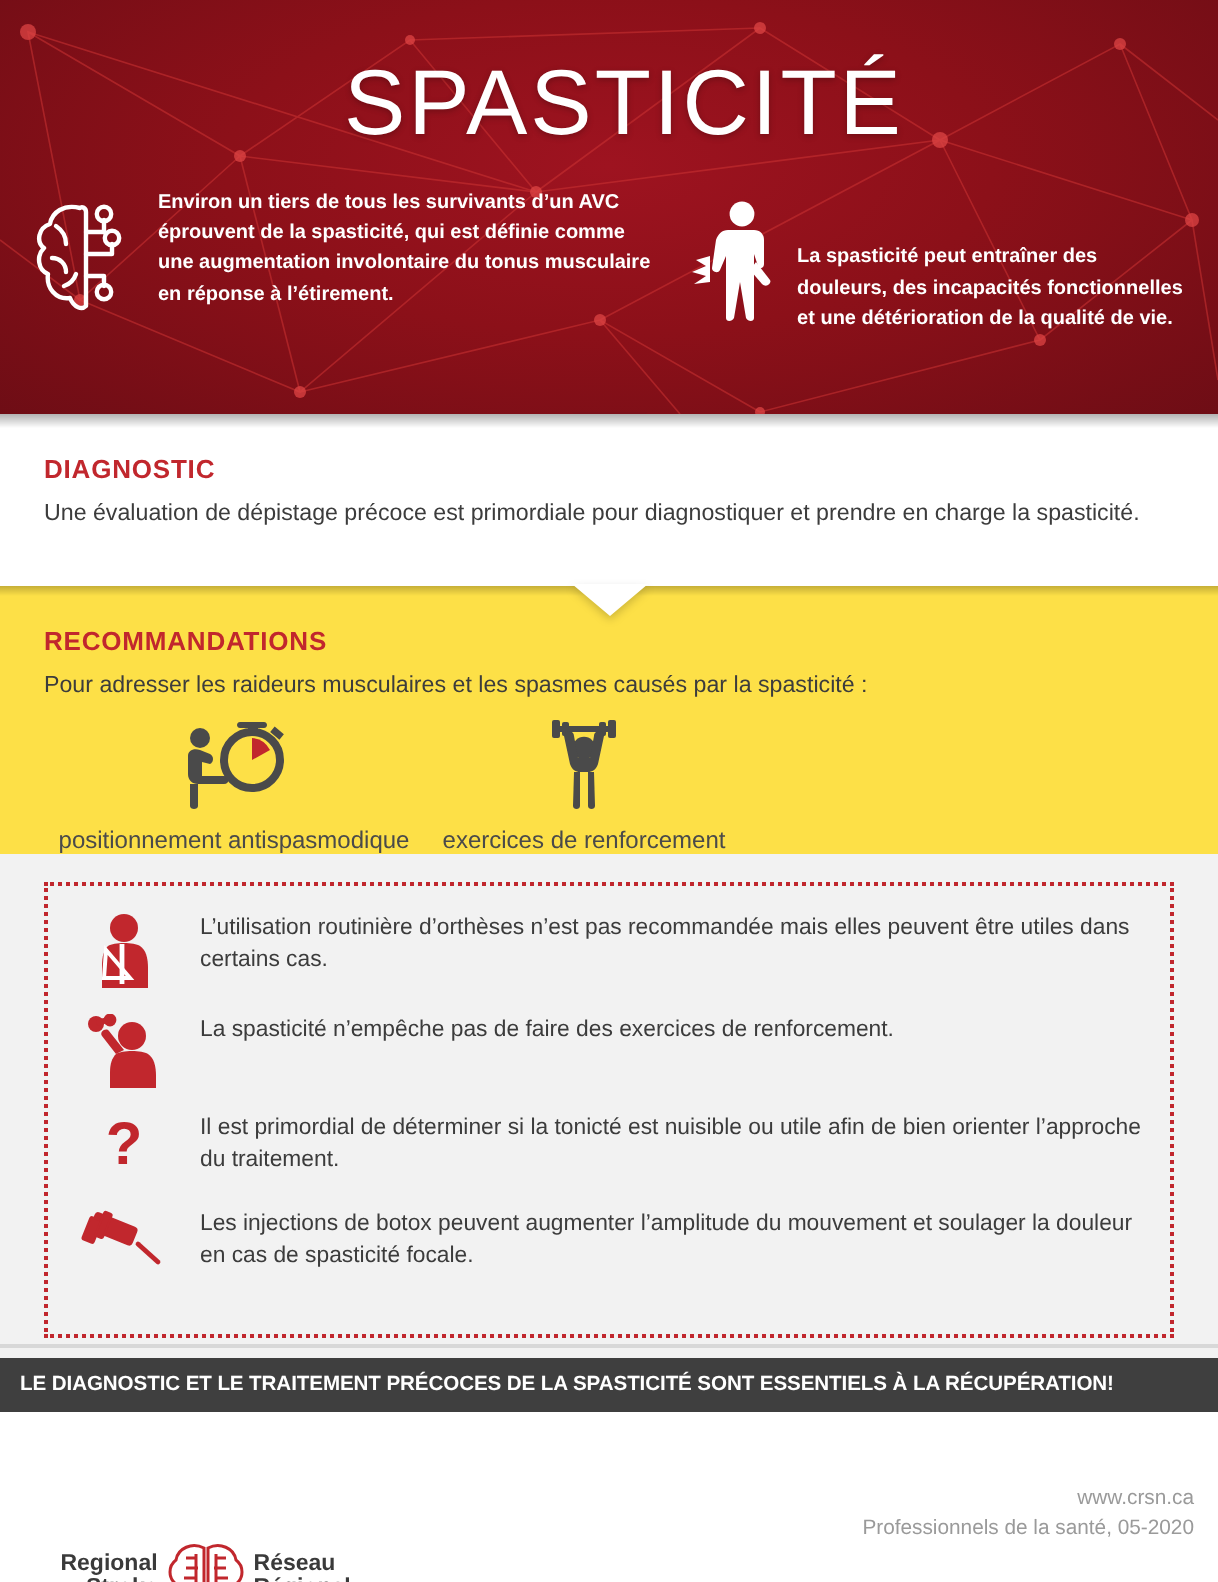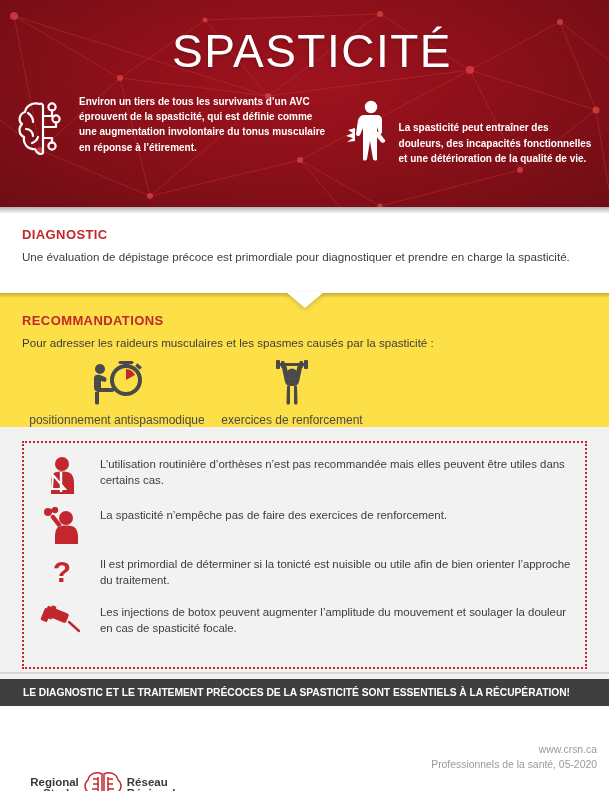--- a/index.html
+++ b/index.html
@@ -163,21 +163,20 @@
     background: #3f3f3f;
     display: flex; align-items: center;
   }
   .footer-band-text {
     color: #ffffff;
     font-size: 10.3px;
     font-weight: bold;
     letter-spacing: -0.05px;
     padding-left: 10px;
     white-space: nowrap;
-    margin-left: 13px;
   }
   .footer-bottom {
     position: absolute; left: 0; right: 0; top: 706px; bottom: 0;
     background: #ffffff;
   }
   .logo-wrap {
     position: absolute; left: 14px; top: 16px;
     display: flex; flex-direction: column; align-items: center; margin-top: 46px;
   }
   .logo-main { display: flex; align-items: center; gap: 3px; }

